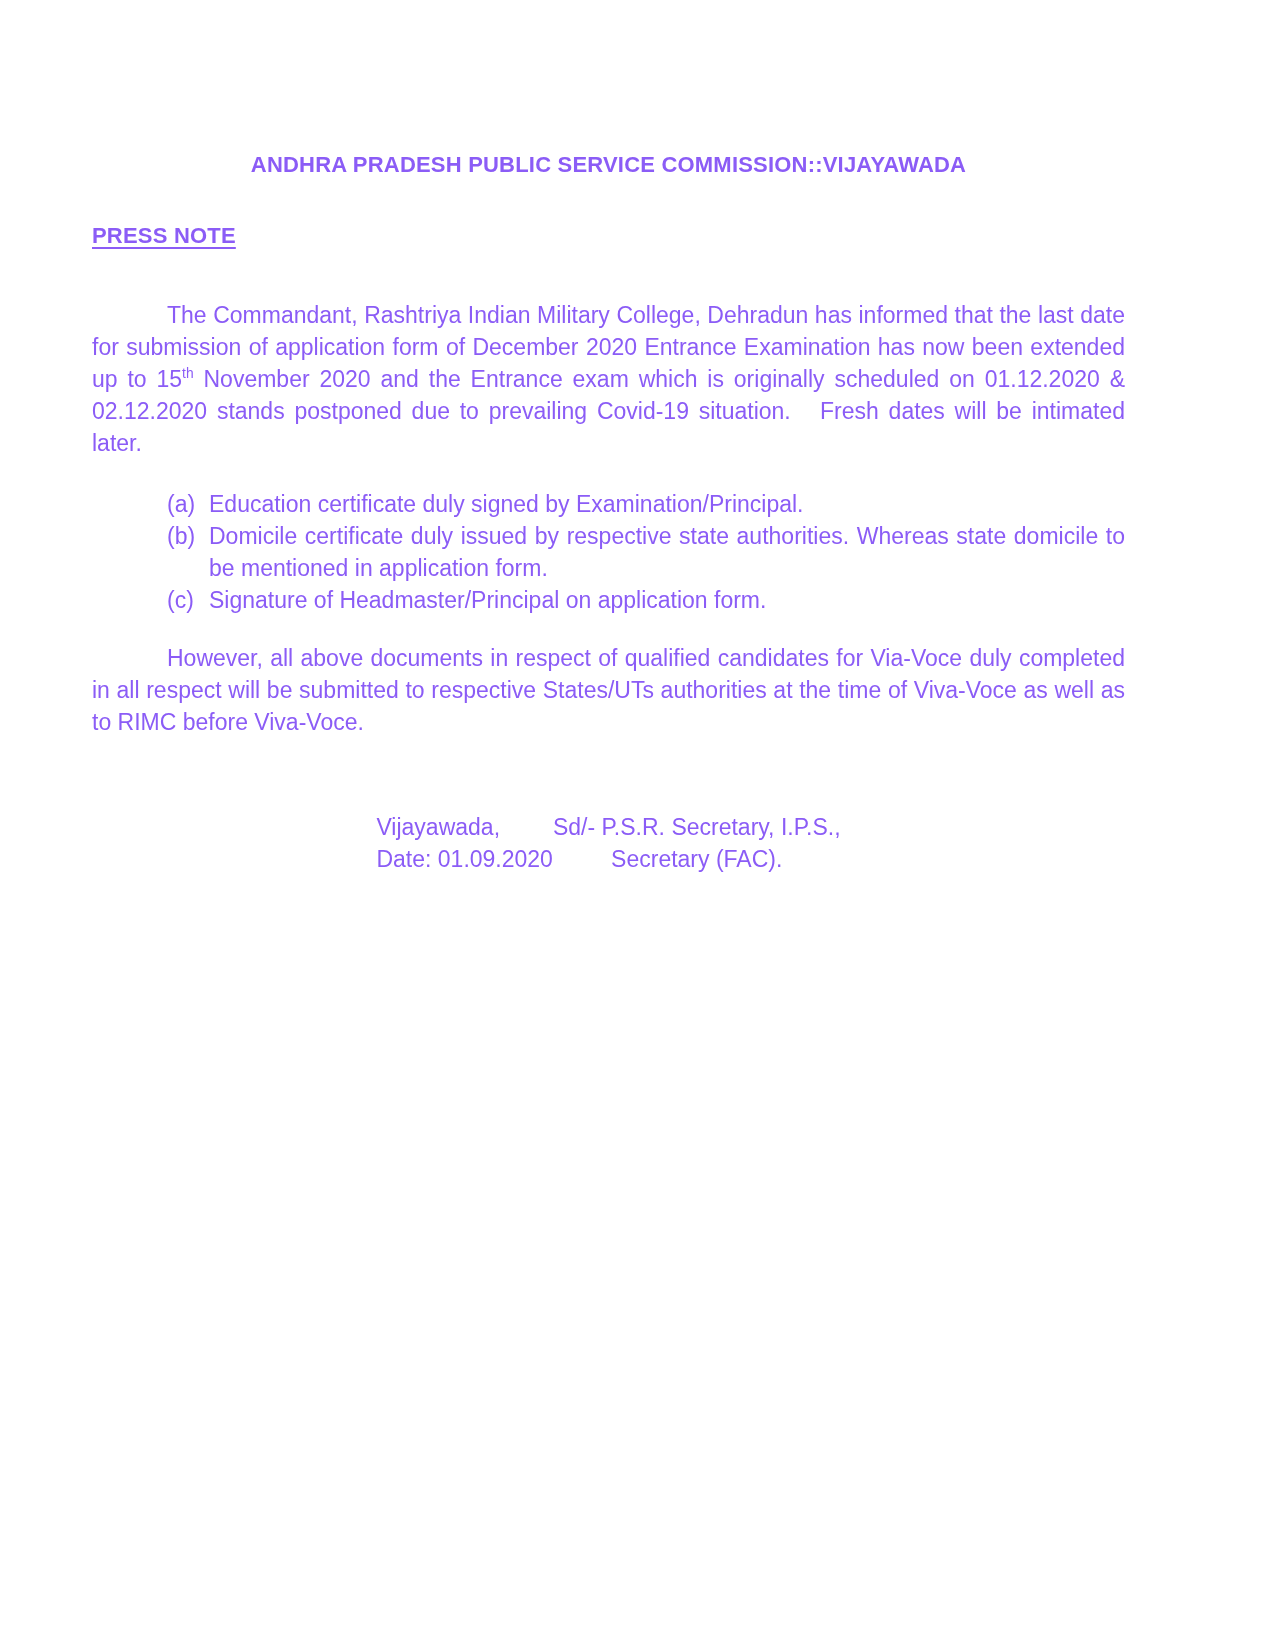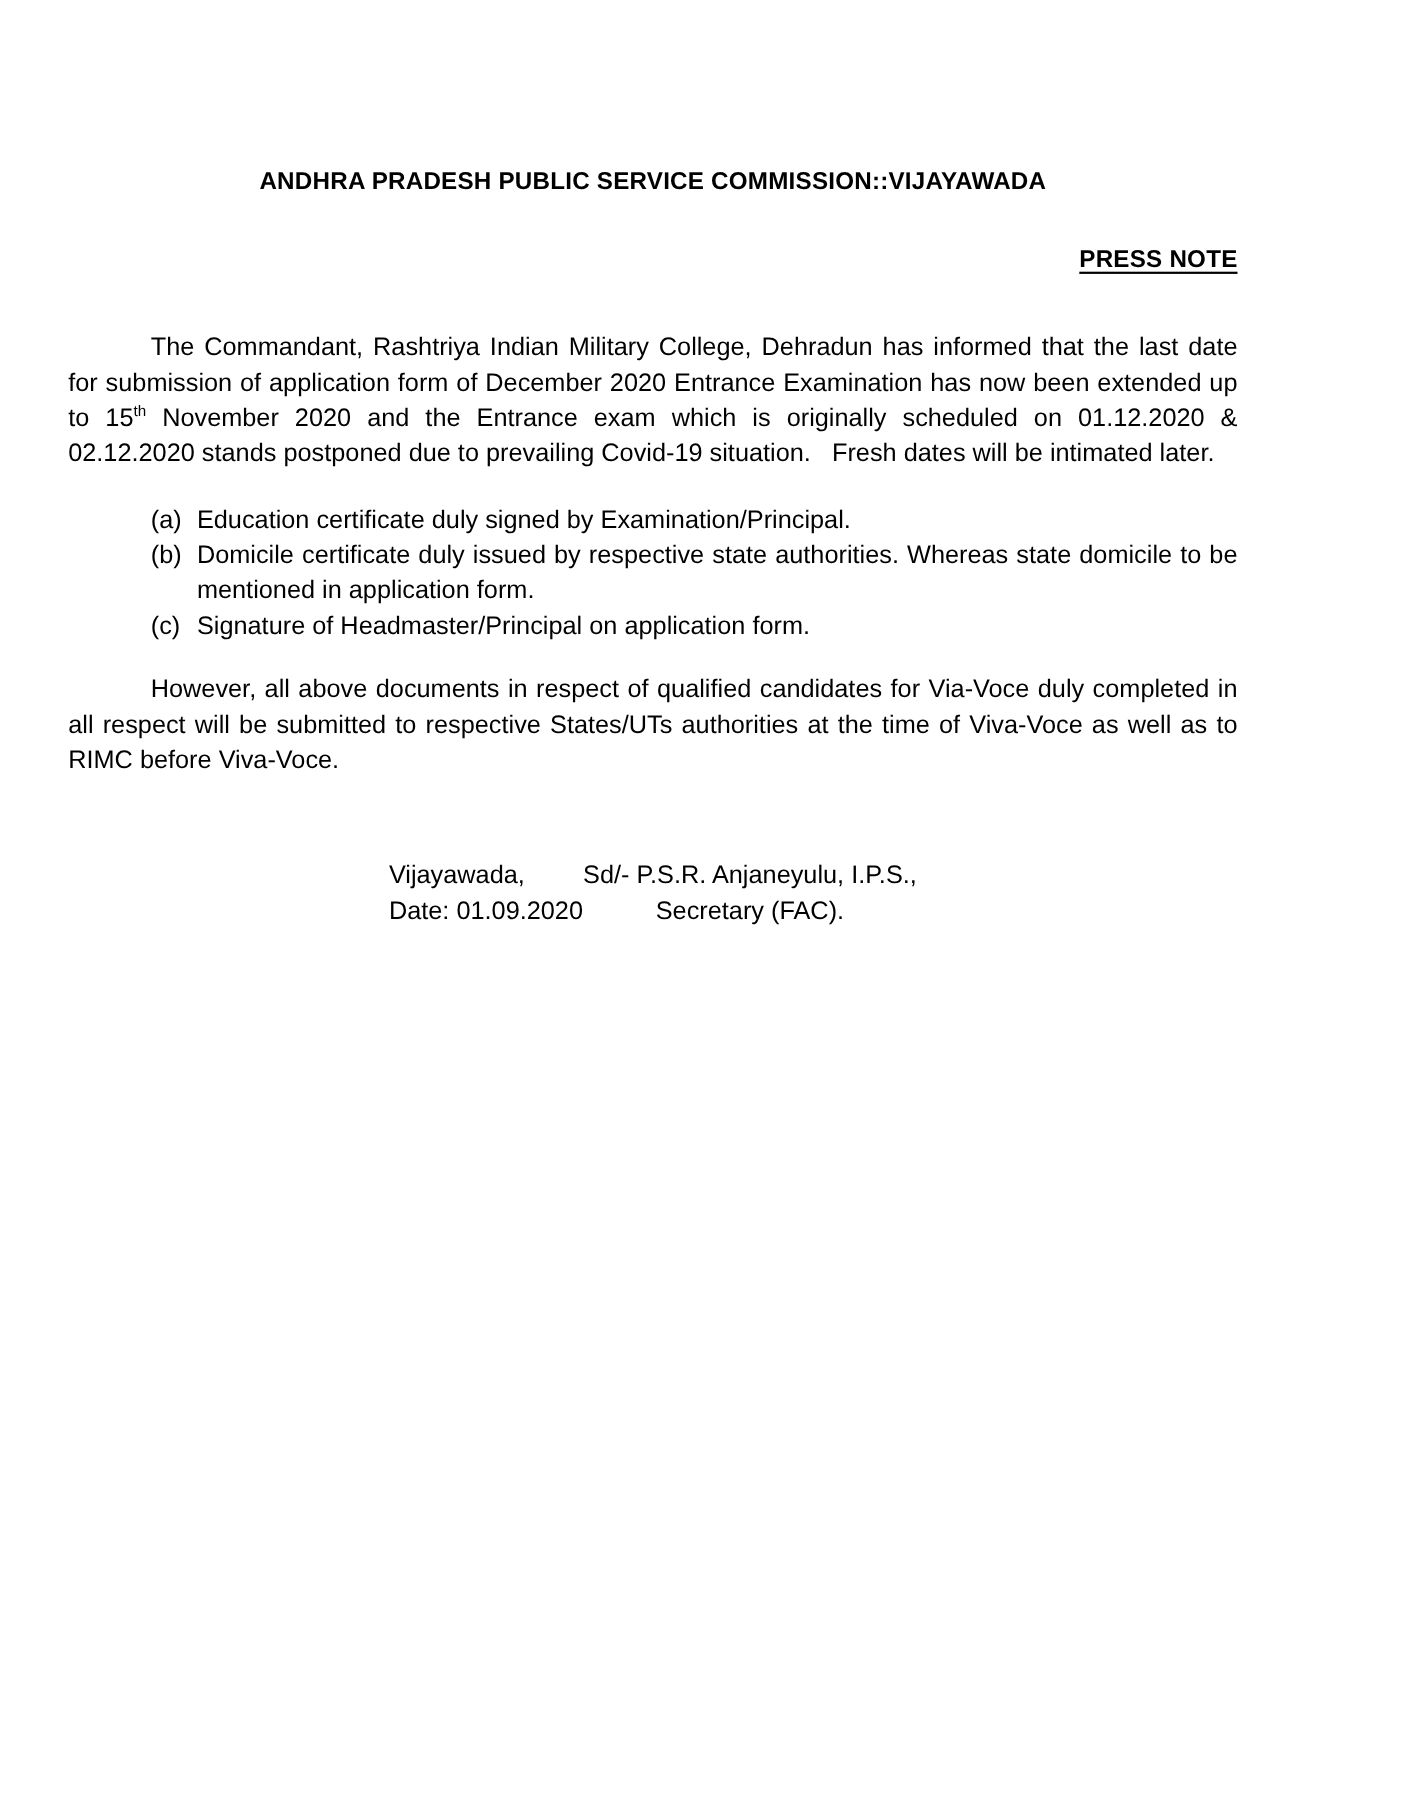--- a/index.html
+++ b/index.html
@@ -7,37 +7,37 @@
     padding: 0;
     background: #ffffff;
   }
   .page {
     position: relative;
     width: 1275px;
     height: 1651px;
     margin: 0 auto;
     background: #ffffff;
     box-sizing: border-box;
-    padding: 152px 150px 0 62px;
+    padding: 152px 150px 0 92px;
     font-family: "Liberation Sans", sans-serif;
     font-size: 23px;
     line-height: 32px;
-    color: #000000;
+    color: #8b5cf6;
   }
   .doc-title {
     margin: 0;
     text-align: center;
     font-size: 22px;
     line-height: 26px;
     font-weight: 700;
     letter-spacing: 0.2px;
   }
   .press-note {
     margin: 45px 0 0 0;
-    text-align: right;
+    text-align: left;
     font-size: 22px;
     line-height: 26px;
     font-weight: 700;
     letter-spacing: 0.2px;
   }
   .press-note .underlined {
     text-decoration: underline;
     text-underline-offset: 4px;
   }
   p.para {
@@ -123,18 +123,18 @@
   </div>
 
   <p class="para para-last">However, all above documents in respect of qualified candidates for Via-Voce duly completed in all respect will be submitted to respective States/UTs authorities at the time of Viva-Voce as well as to RIMC before Viva-Voce.</p>
 
   <div class="signature-row">
     <div class="sig-left">
       <div>Vijayawada,</div>
       <div>Date: 01.09.2020</div>
     </div>
     <div class="sig-right">
-      <div class="sig-line1">Sd/- P.S.R. Anjaneyulu, I.P.S.,</div>
+      <div class="sig-line1">Sd/- P.S.R. Secretary, I.P.S.,</div>
       <div>Secretary (FAC).</div>
     </div>
   </div>
 
 </div>
 
 </body></html>

